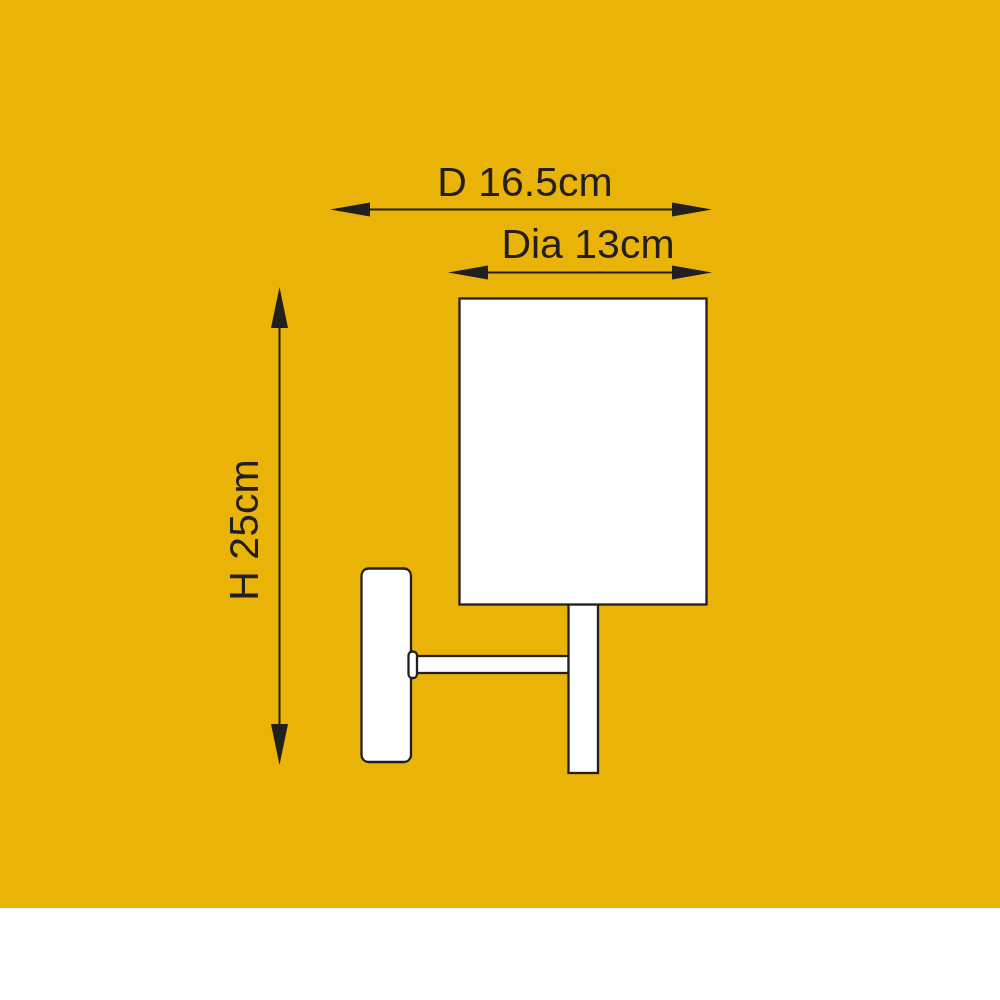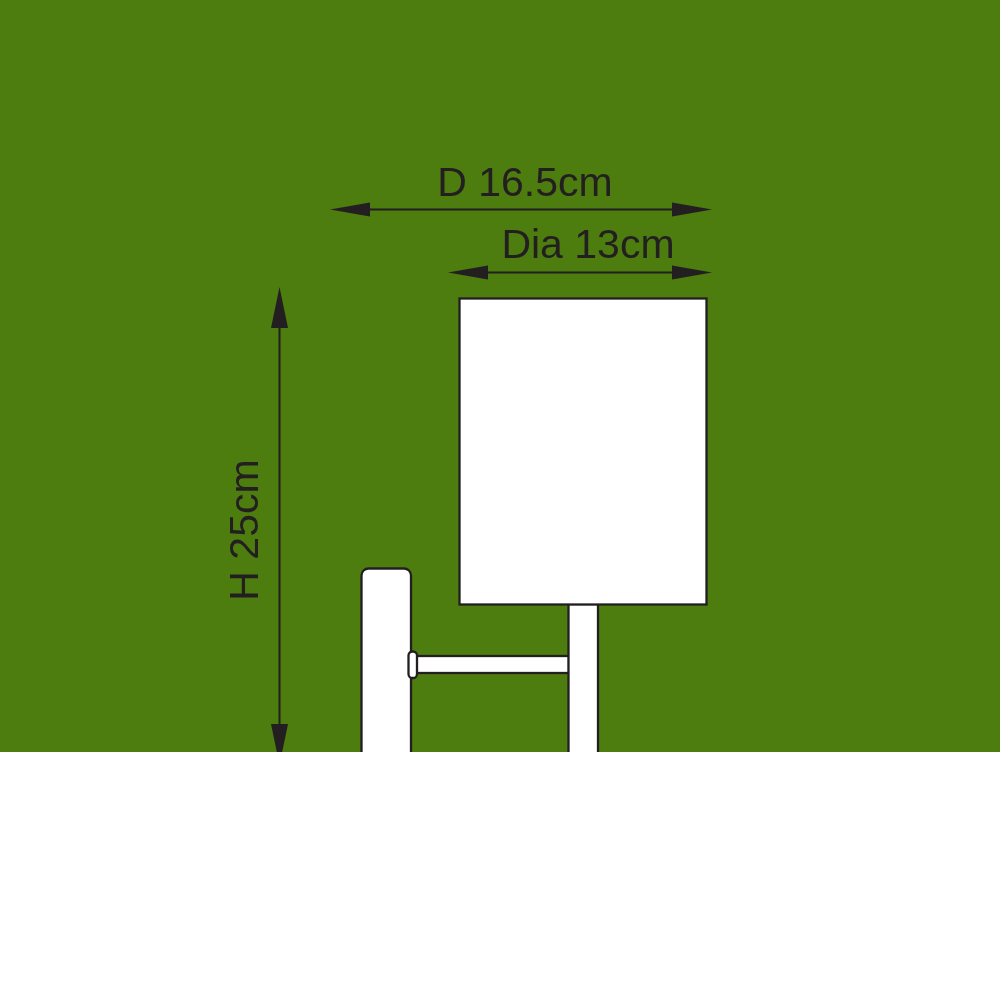--- a/index.html
+++ b/index.html
@@ -3,22 +3,22 @@
 <meta charset="utf-8">
 <style>
   html, body {
     margin: 0;
     padding: 0;
     background: #ffffff;
   }
   .canvas {
     position: relative;
     width: 1000px;
-    height: 752px;
-    background: #4d7c0f;
+    height: 908px;
+    background: #eab308;
     overflow: hidden;
   }
   svg text {
     font-family: "Liberation Sans", "DejaVu Sans", sans-serif;
     font-size: 41px;
     font-weight: 400;
     fill: #231f20;
   }
 </style>
 </head>

